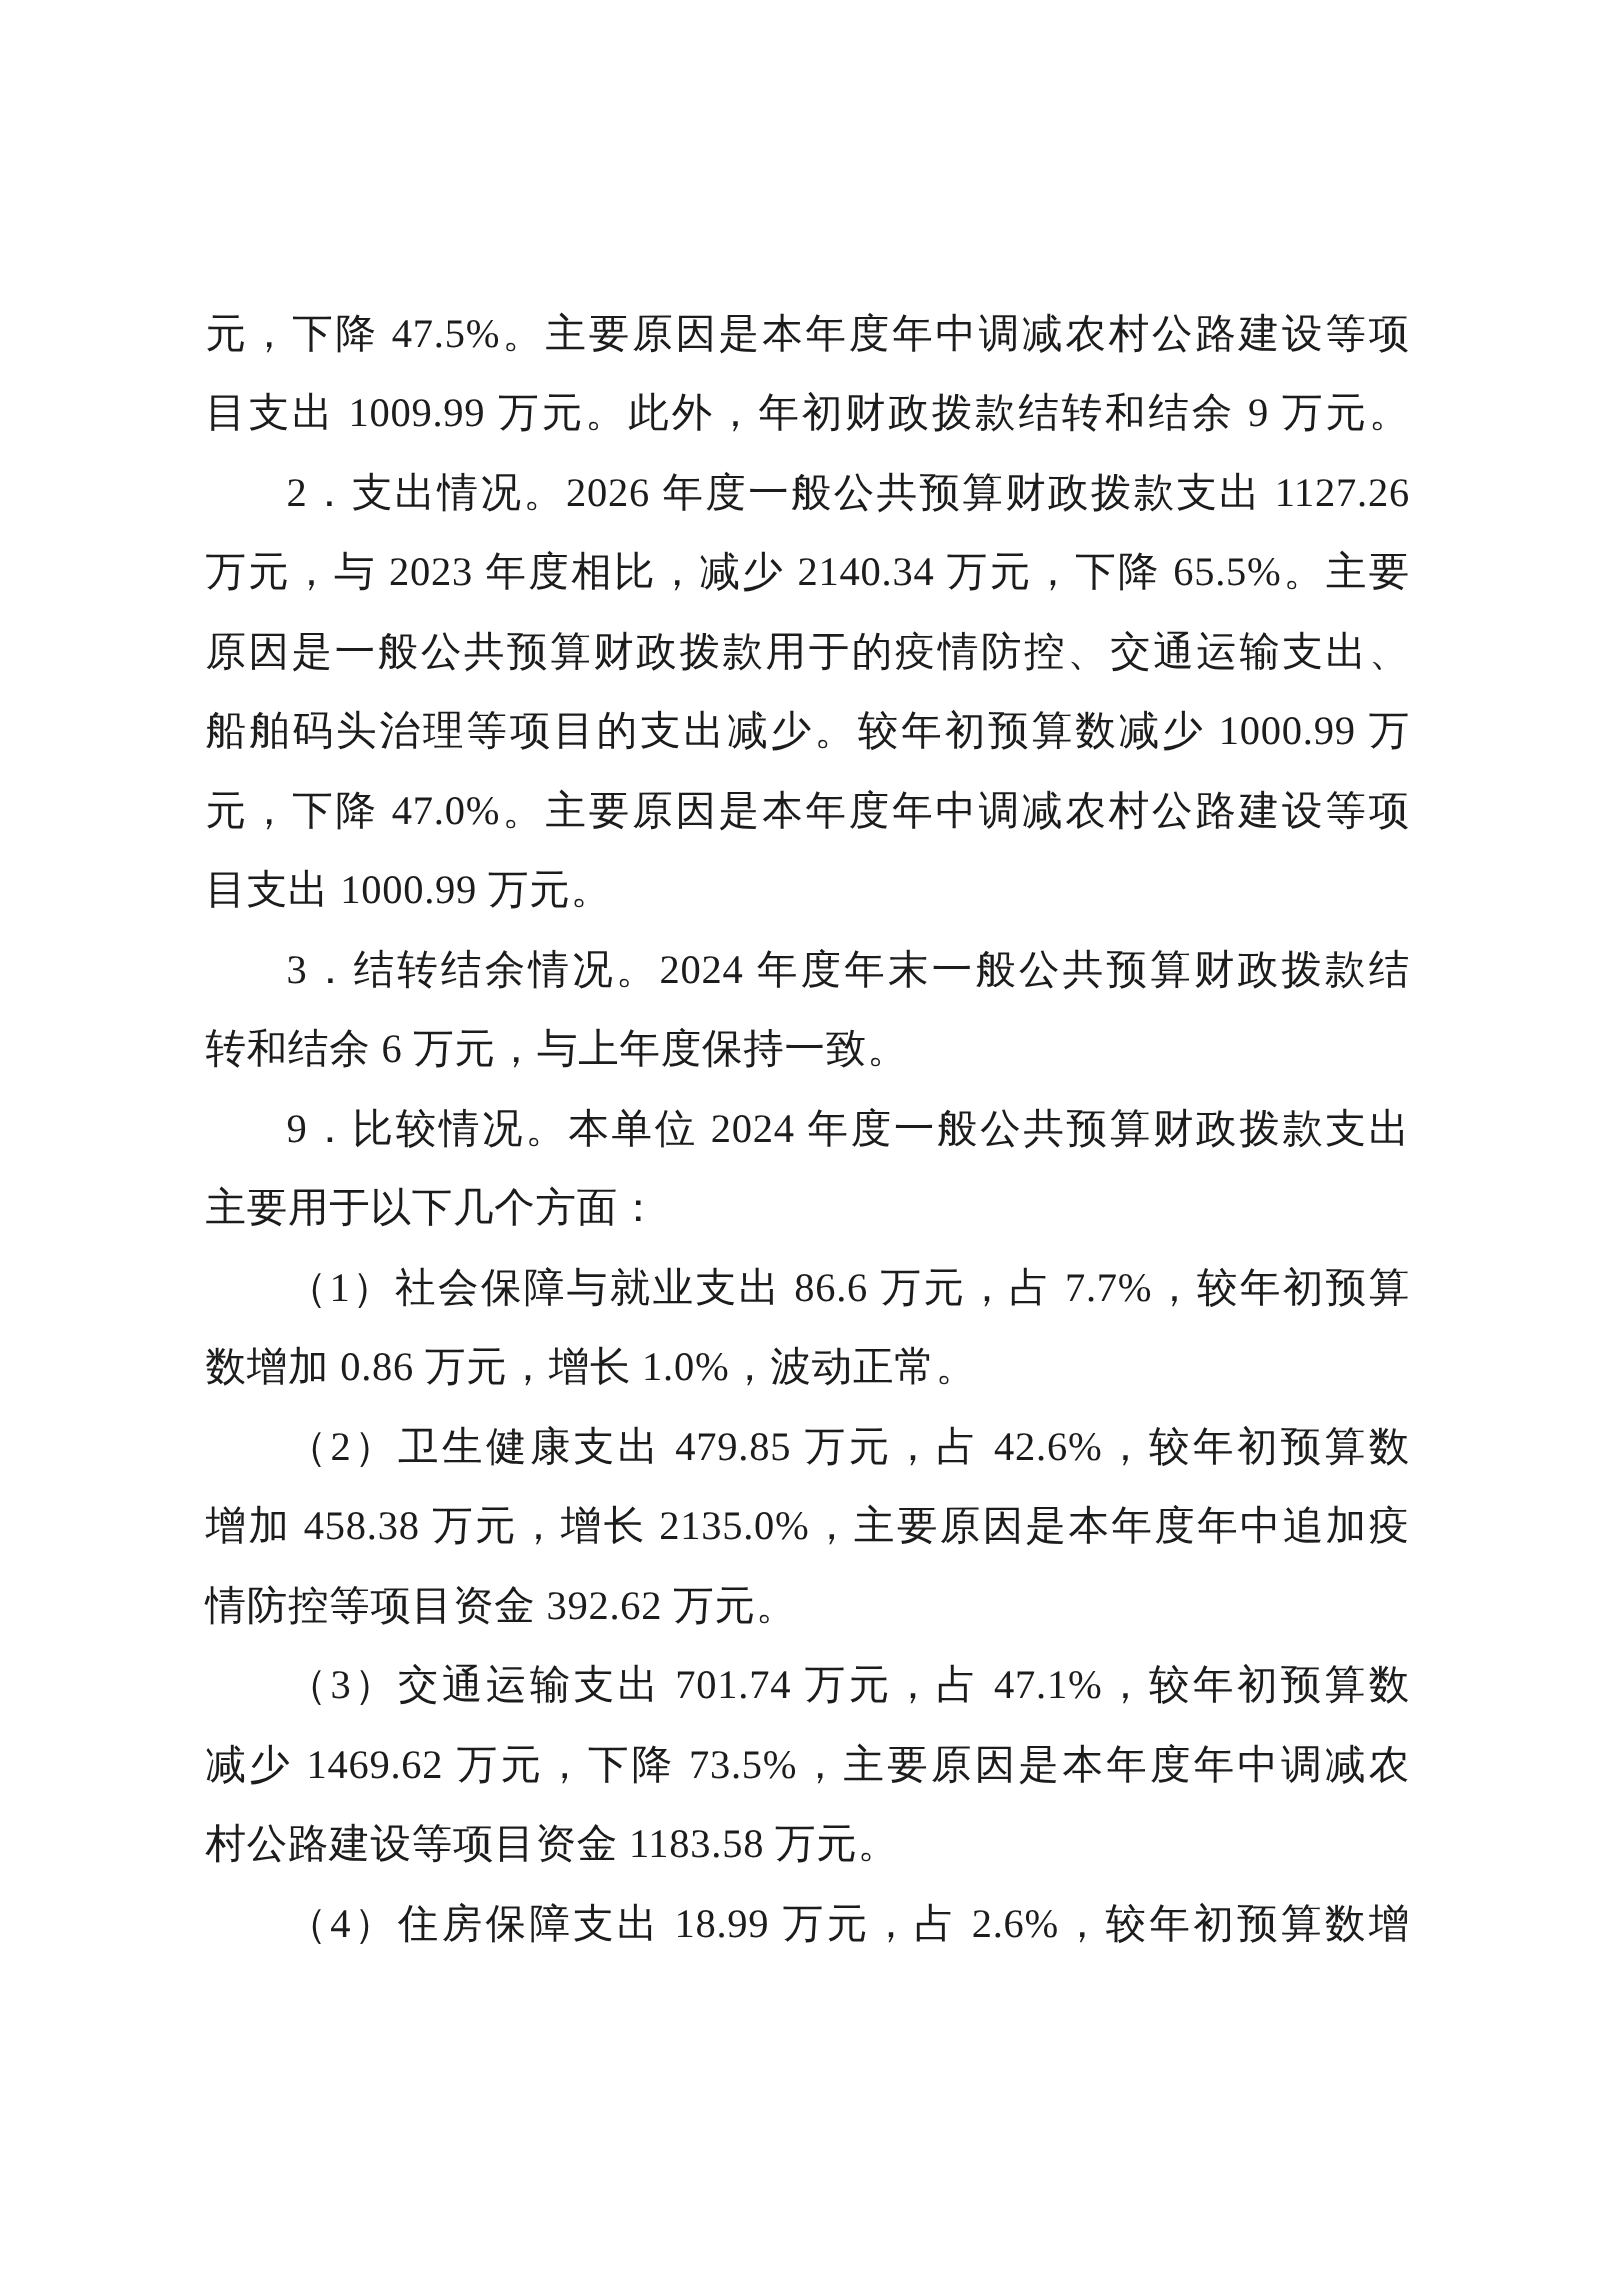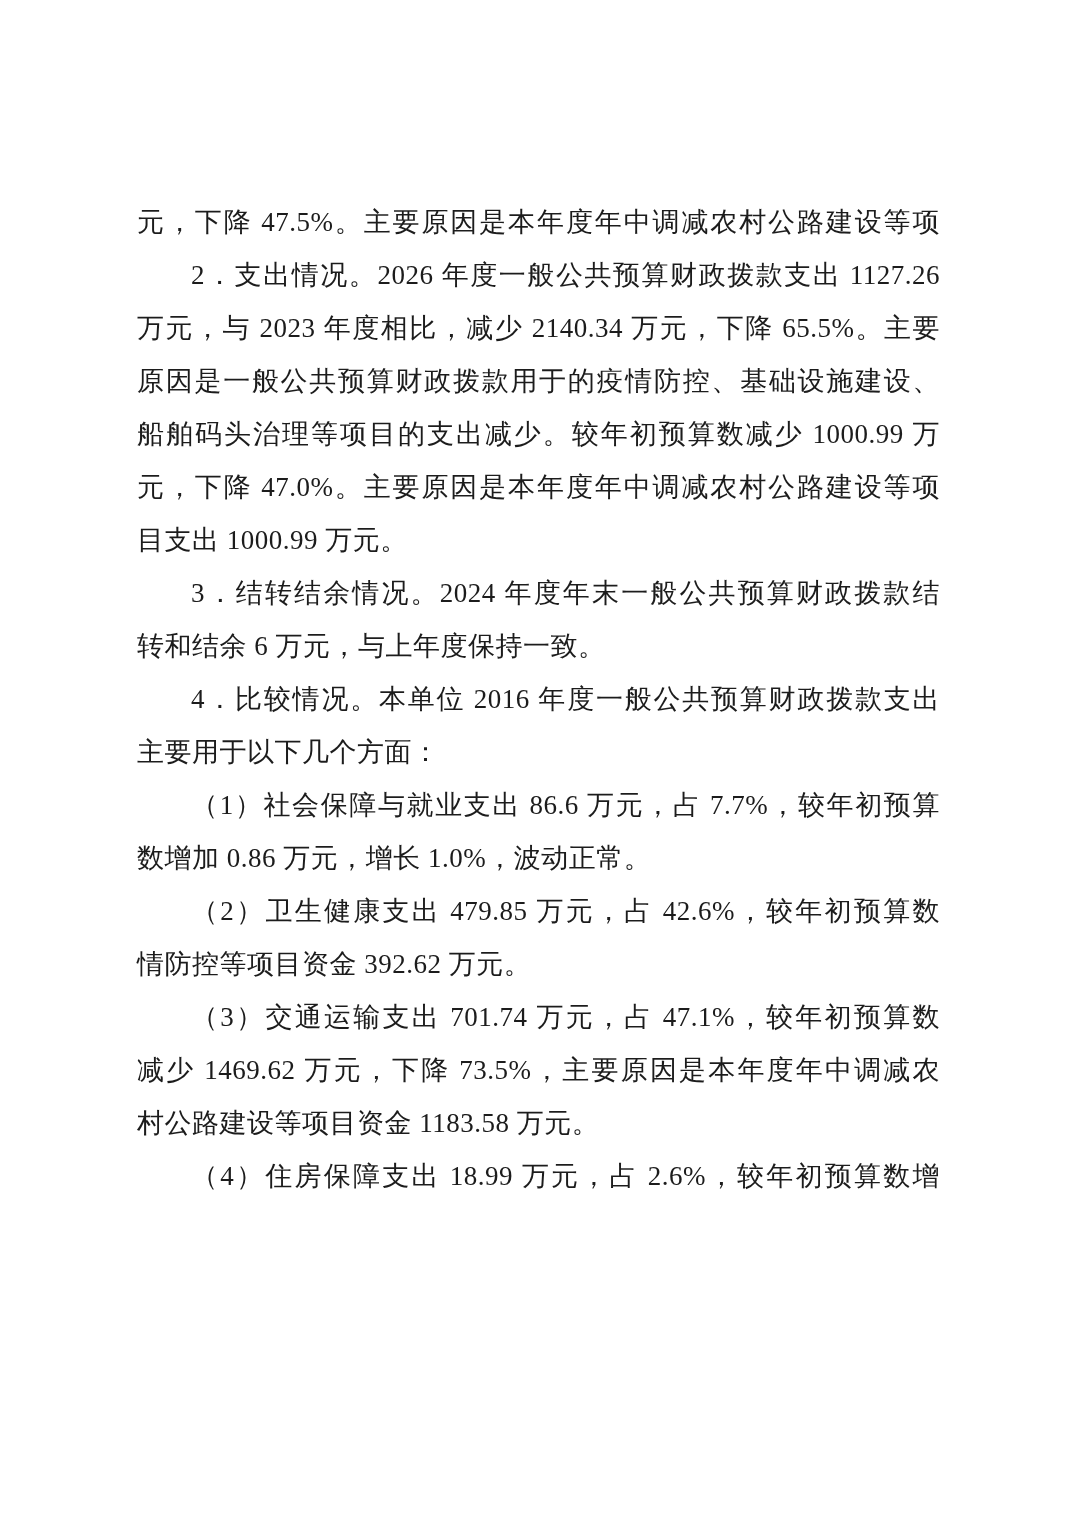--- a/index.html
+++ b/index.html
@@ -53,33 +53,35 @@
     color: #2a2a2a;
     letter-spacing: 2px;
   }
 </style>
 </head>
 <body>
 
 <div class="page">
   <div class="text-block">
     <p class="line j">元，下降 47.5%。主要原因是本年度年中调减农村公路建设等项</p>
+    <p class="line j">目支出 1009.99 万元。此外，年初财政拨款结转和结余 9 万元。</p>
     <p class="line j ind">2．支出情况。2026 年度一般公共预算财政拨款支出 1127.26</p>
     <p class="line j">万元，与 2023 年度相比，减少 2140.34 万元，下降 65.5%。主要</p>
-    <p class="line j">原因是一般公共预算财政拨款用于的疫情防控、基础设施建设、</p>
+    <p class="line j">原因是一般公共预算财政拨款用于的疫情防控、交通运输支出、</p>
     <p class="line j">船舶码头治理等项目的支出减少。较年初预算数减少 1000.99 万</p>
     <p class="line j">元，下降 47.0%。主要原因是本年度年中调减农村公路建设等项</p>
     <p class="line">目支出 1000.99 万元。</p>
     <p class="line j ind">3．结转结余情况。2024 年度年末一般公共预算财政拨款结</p>
     <p class="line">转和结余 6 万元，与上年度保持一致。</p>
-    <p class="line j ind">4．比较情况。本单位 2016 年度一般公共预算财政拨款支出</p>
+    <p class="line j ind">9．比较情况。本单位 2024 年度一般公共预算财政拨款支出</p>
     <p class="line">主要用于以下几个方面：</p>
     <p class="line j ind">（1）社会保障与就业支出 86.6 万元，占 7.7%，较年初预算</p>
     <p class="line">数增加 0.86 万元，增长 1.0%，波动正常。</p>
     <p class="line j ind">（2）卫生健康支出 479.85 万元，占 42.6%，较年初预算数</p>
+    <p class="line j">增加 458.38 万元，增长 2135.0%，主要原因是本年度年中追加疫</p>
     <p class="line">情防控等项目资金 392.62 万元。</p>
     <p class="line j ind">（3）交通运输支出 701.74 万元，占 47.1%，较年初预算数</p>
     <p class="line j">减少 1469.62 万元，下降 73.5%，主要原因是本年度年中调减农</p>
     <p class="line">村公路建设等项目资金 1183.58 万元。</p>
     <p class="line j ind">（4）住房保障支出 18.99 万元，占 2.6%，较年初预算数增</p>
   </div>
   <div class="page-number">– 4 –</div>
 </div>
 
 </body></html>

